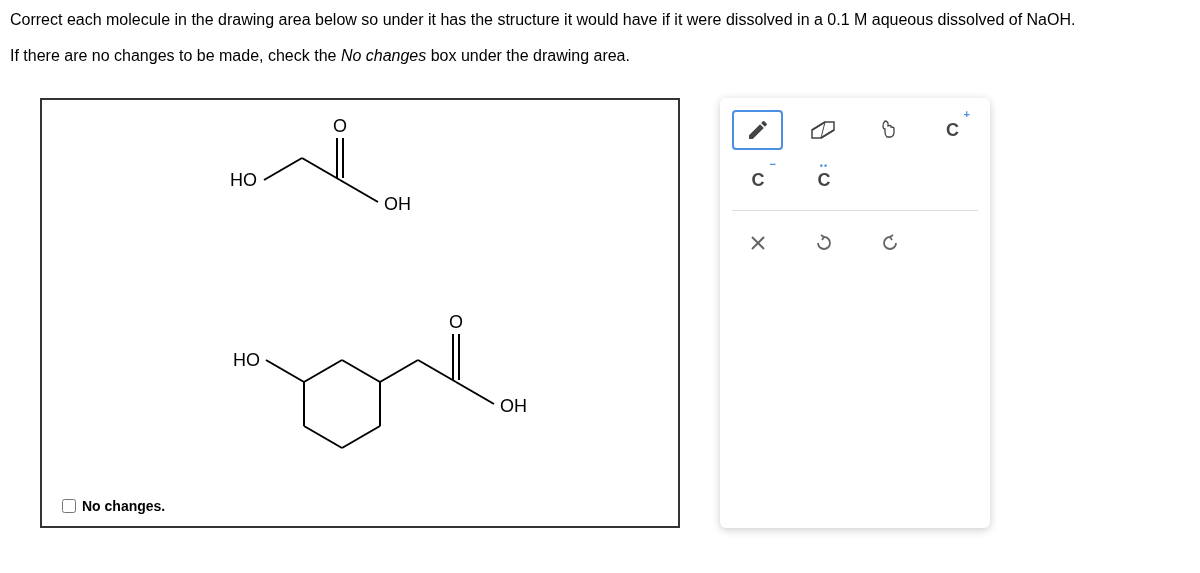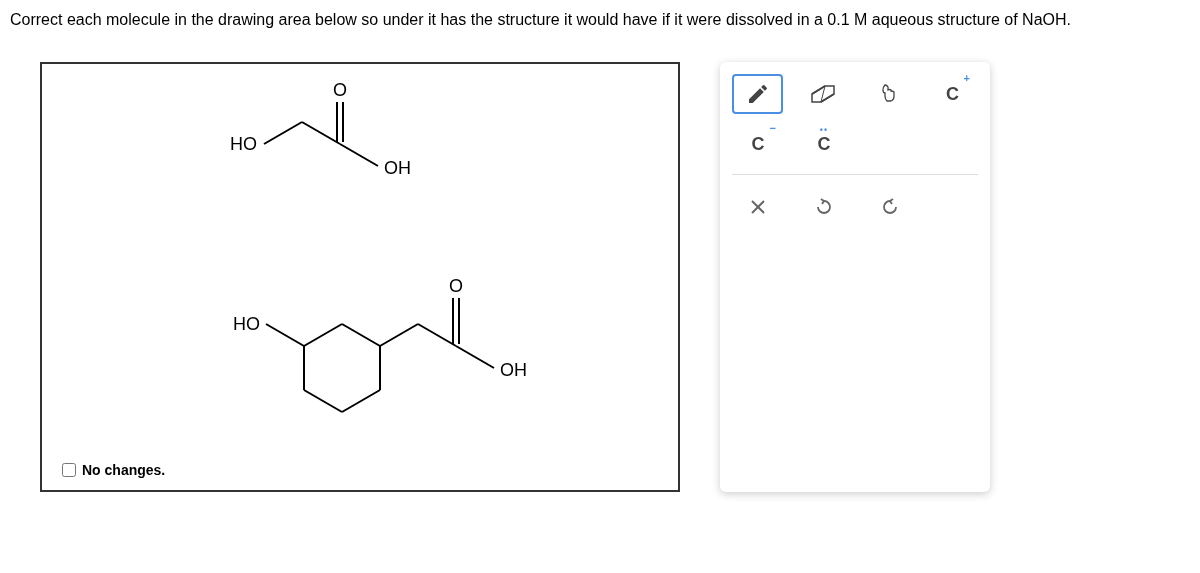--- a/index.html
+++ b/index.html
@@ -135,21 +135,24 @@
       height: 1px;
       background: #ddd;
       margin: 8px 0 12px 0;
     }
   </style>
 </head>
 <body>
 
 <div class="instructions">
   <p>
-    <span>Correct each molecule in the drawing area below so under it has the structure it would have if it were dissolved in a </span><span>0.1 M</span><span> aqueous structure of </span><span>NaOH</span><span>.</span>
+    <span>Correct each molecule in the drawing area below so under it has the structure it would have if it were dissolved in a </span><span>0.1 M</span><span> aqueous dissolved of </span><span>NaOH</span><span>.</span>
+  </p>
+  <p>
+    <span>If there are no changes to be made, check the </span><em>No changes</em><span> box under the drawing area.</span>
   </p>
 </div>
 
 <div class="workspace">
   <div class="drawing-panel">
     <svg class="molecule-svg" viewBox="0 0 400 380">
 
       <g>
 
         <text x="65" y="76" font-size="18" font-family="Arial" text-anchor="end">HO</text>

